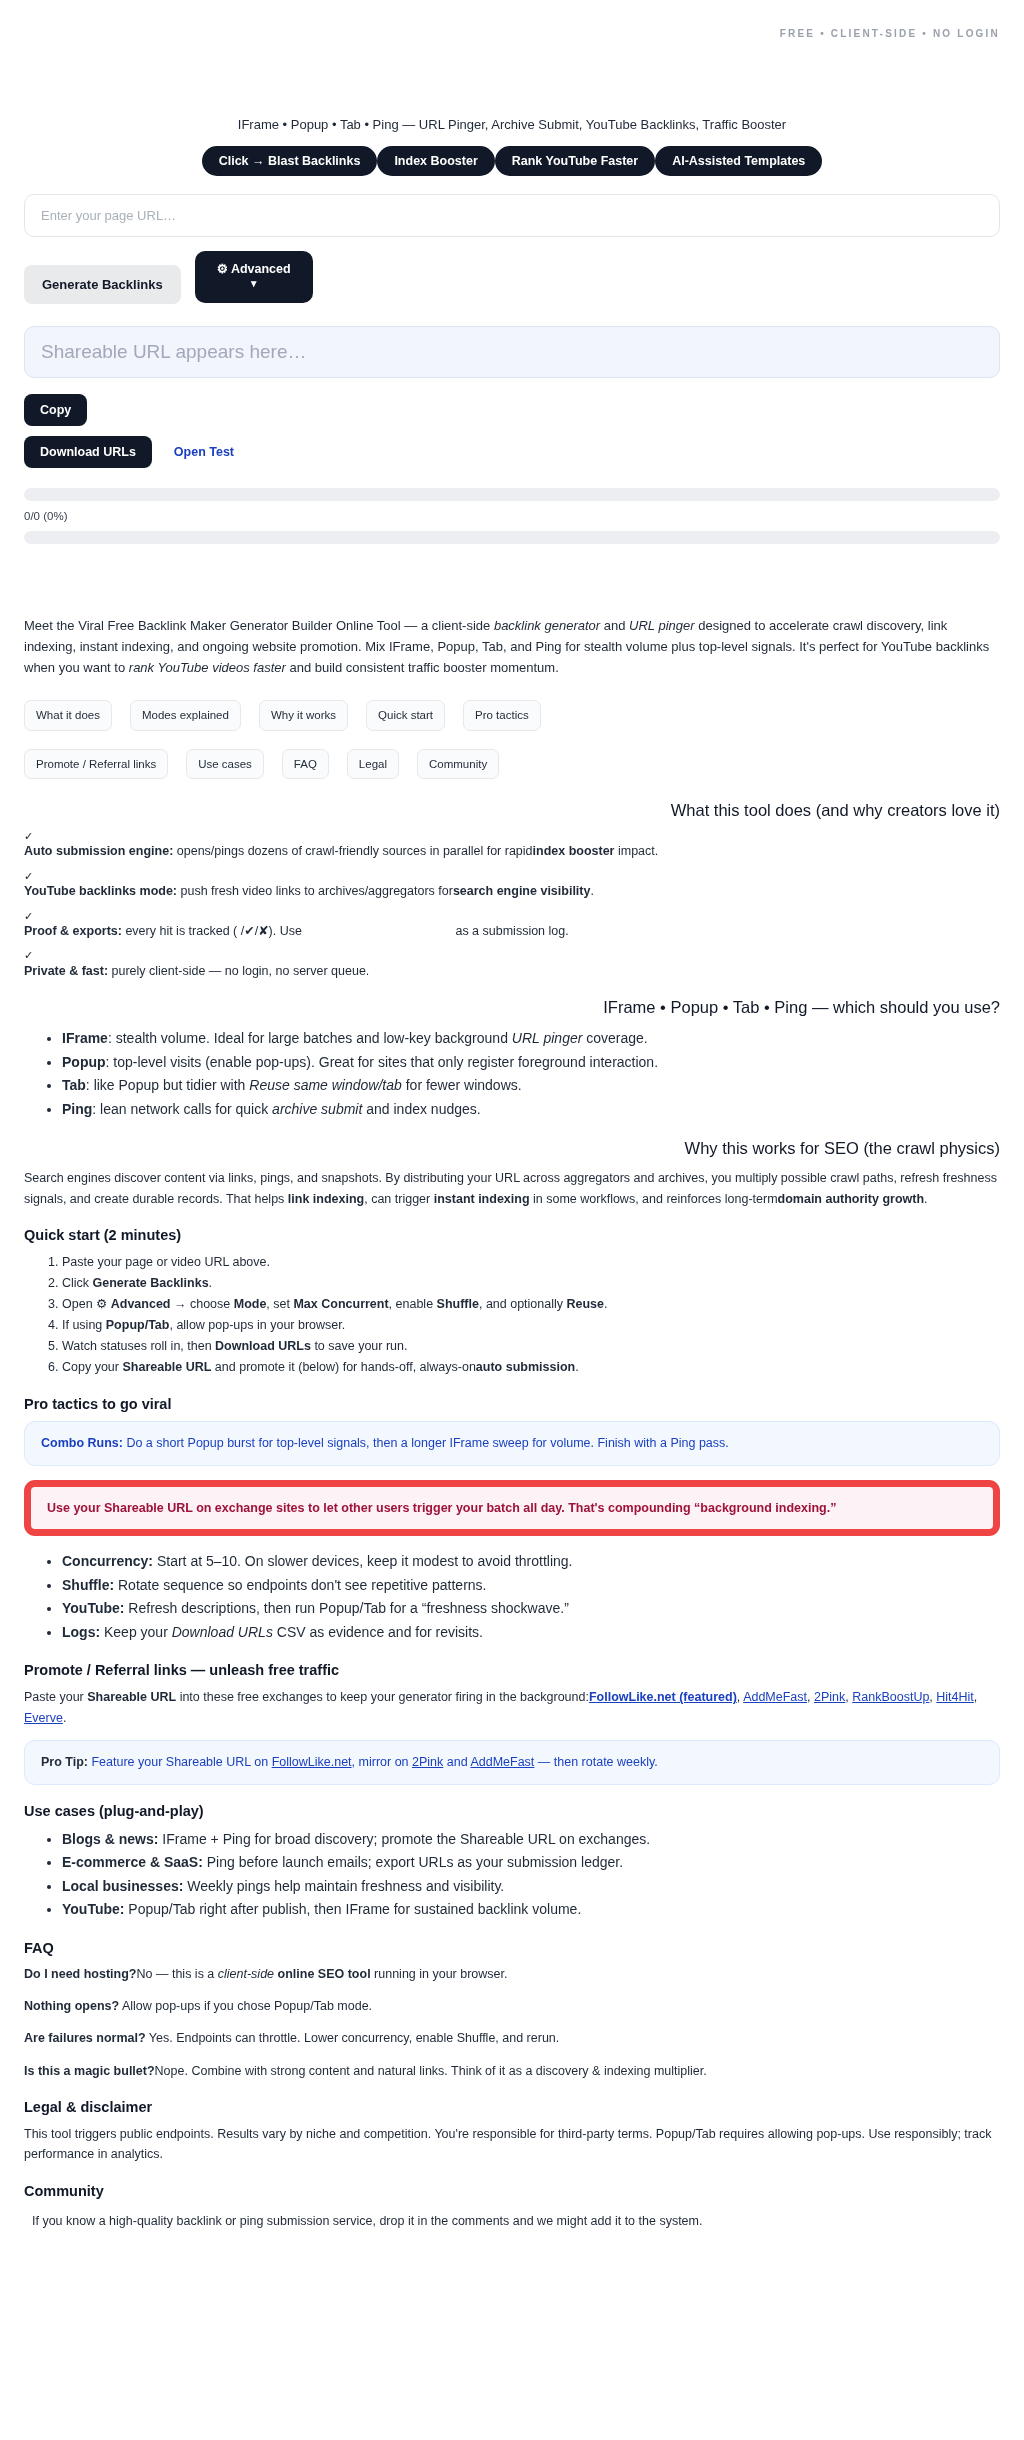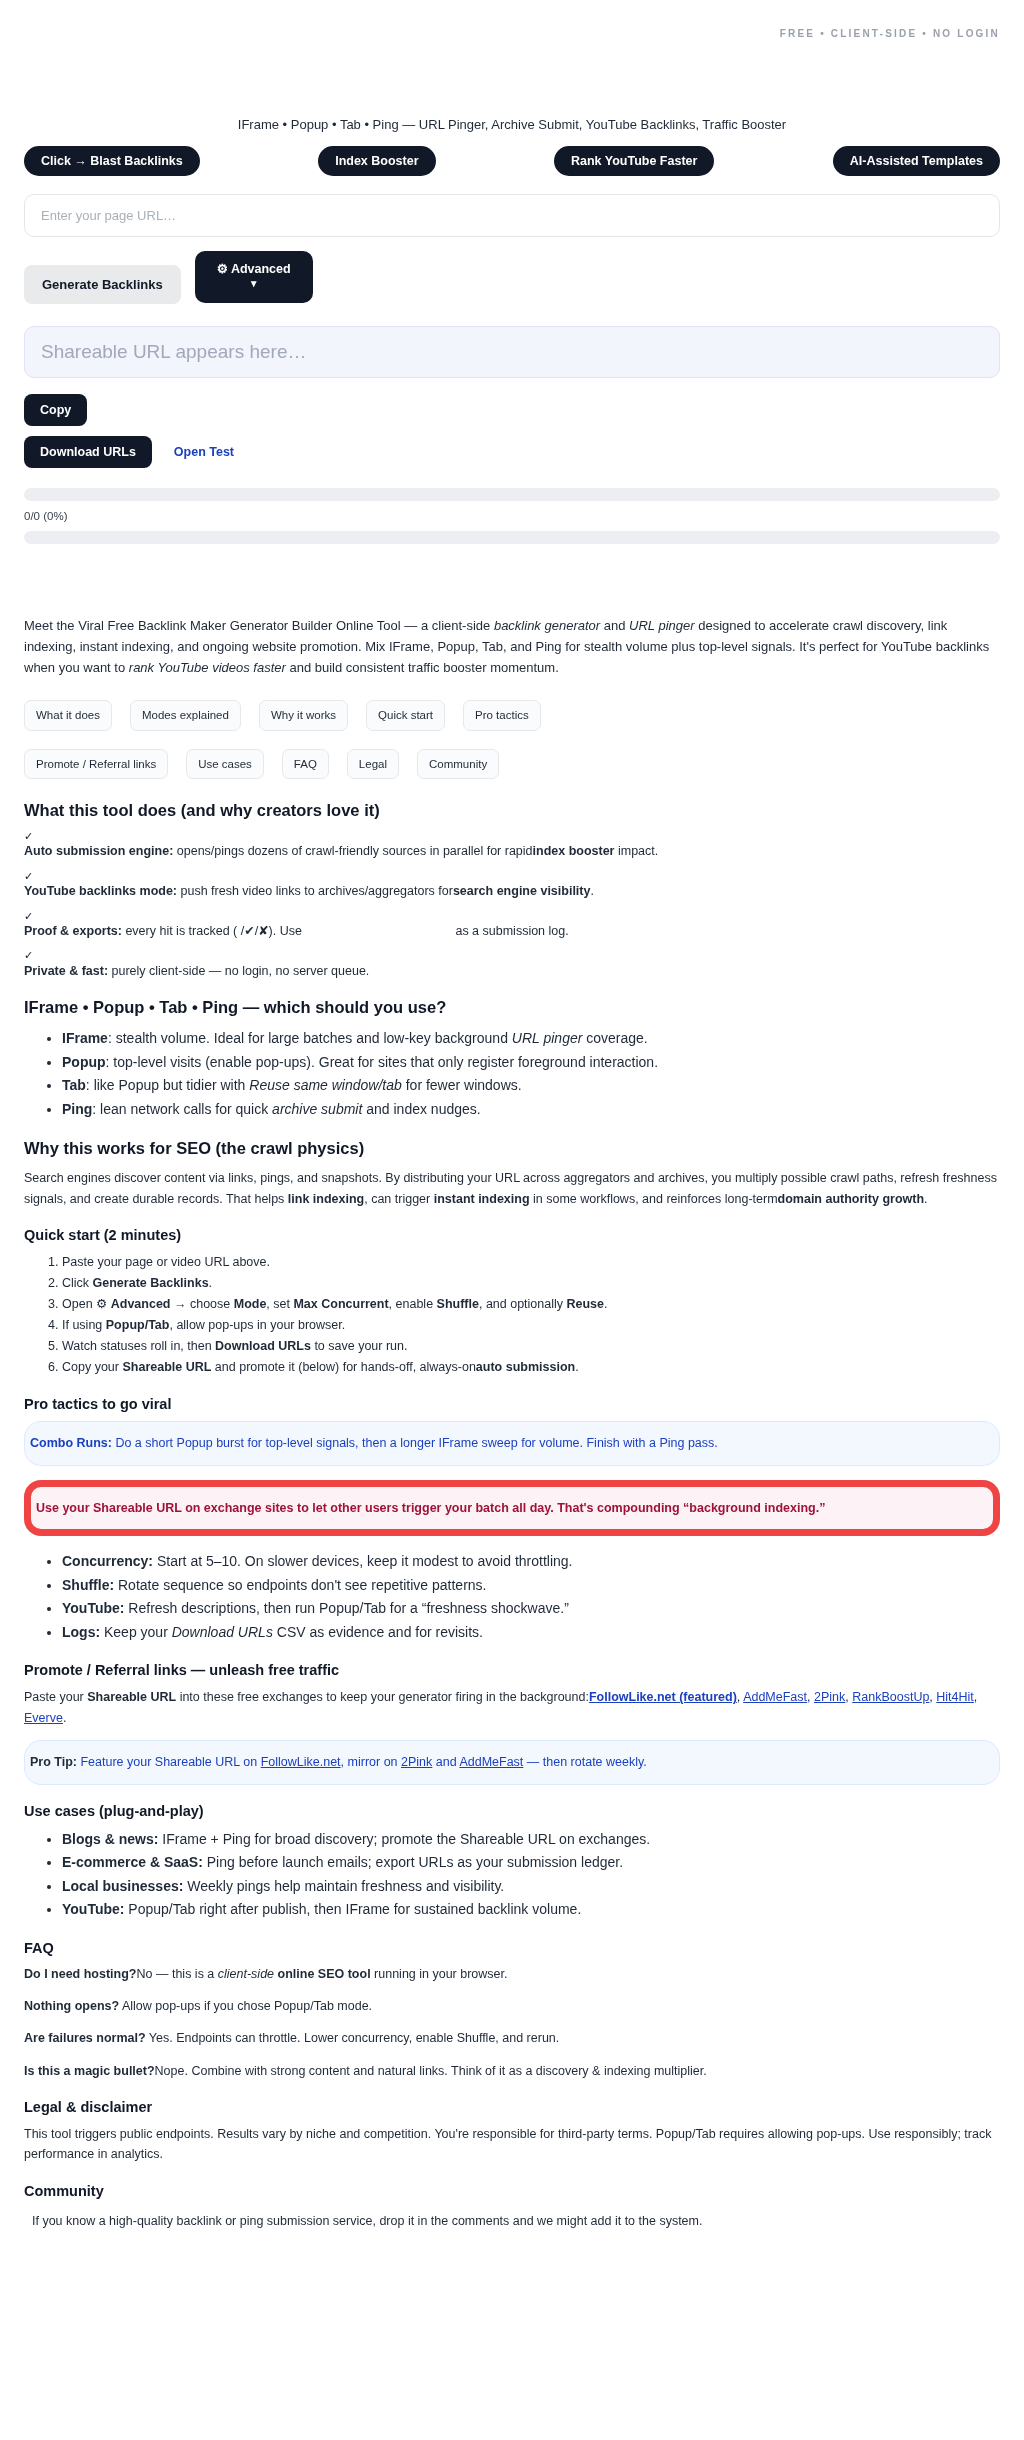--- a/index.html
+++ b/index.html
@@ -27,21 +27,21 @@
   .tagline {
     text-align: center;
     font-size: 13px;
     color: #1f2937;
     margin: 78px 0 14px 0;
   }
 
   .pill-row {
     display: flex;
     gap: 0;
-    justify-content: space-between;
+    justify-content: center;
     margin-bottom: 18px;
     flex-wrap: wrap;
   }
   .pill {
     background: #111827;
     color: #ffffff;
     border-radius: 999px;
     padding: 8px 17px;
     font-size: 12.5px;
     font-weight: bold;
@@ -163,23 +163,24 @@
     font-size: 11.5px;
     color: #1f2937;
     cursor: pointer;
     line-height: 1.25;
     text-align: center;
   }
   .tab.wide { min-width: 70px; }
 
   h2.sec {
     font-size: 16.5px;
-    font-weight: bold;
+    font-weight: normal;
     margin: 18px 0 10px 0;
     color: #111827;
+    text-align: right;
   }
   h3.sub {
     font-size: 14.5px;
     font-weight: bold;
     margin: 18px 0 9px 0;
     color: #111827;
   }
 
   .check-item { margin-bottom: 9px; }
   .check-mark { font-size: 11px; color: #111827; line-height: 1.1; }
@@ -187,22 +188,22 @@
   .check-text b { font-weight: bold; }
 
   ul.bullets { margin: 4px 0 12px 0; padding-left: 38px; }
   ul.bullets li { font-size: 14px; line-height: 1.68; color: #1f2937; }
   ol.steps { margin: 4px 0 12px 0; padding-left: 38px; }
   ol.steps li { font-size: 12.5px; line-height: 1.68; color: #1f2937; }
 
   p.para { font-size: 12.5px; line-height: 1.62; color: #1f2937; margin: 0 0 12px 0; }
 
   .callout {
-    border-radius: 17px;
-    padding: 12px 5px;
+    border-radius: 11px;
+    padding: 12px 16px;
     font-size: 12.5px;
     line-height: 1.5;
     margin-bottom: 14px;
   }
   .callout.blue { background: #f2f8fe; border: 1px solid #dbeafe; color: #1f2937; }
   .callout.pink { background: #fdf2f5; border: 7px solid #ef4444; color: #9f1239; font-weight: bold; }
   .callout b { font-weight: bold; }
   .callout a { color: #1a3fbf; text-decoration: underline; }
   .callout .lead-blue { color: #1a3fbf; font-weight: bold; }
 

